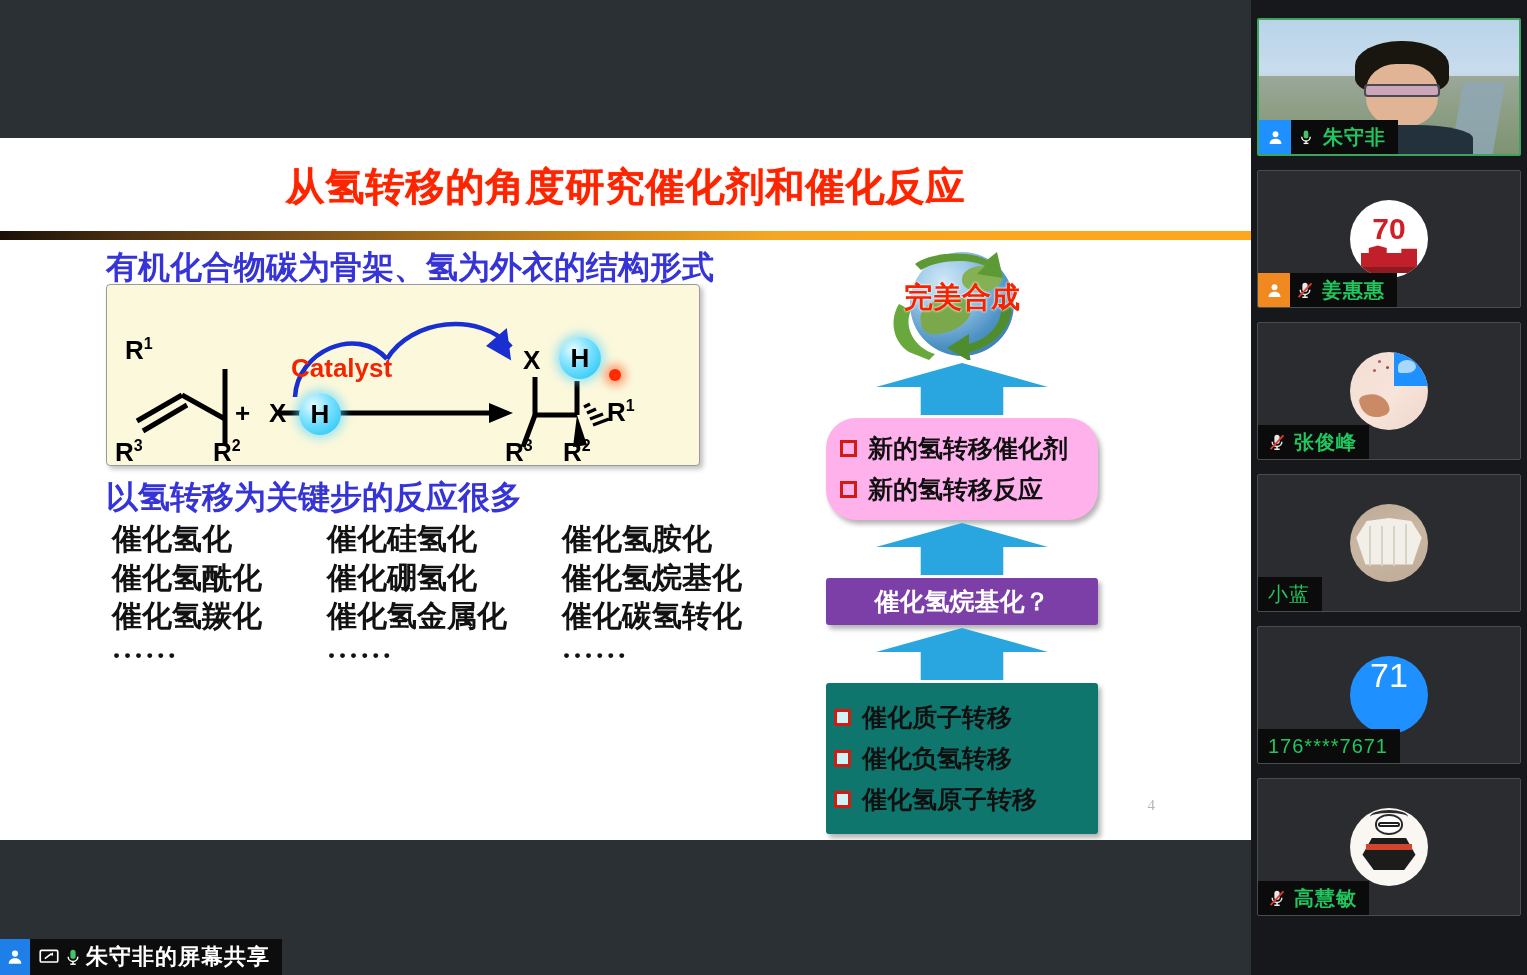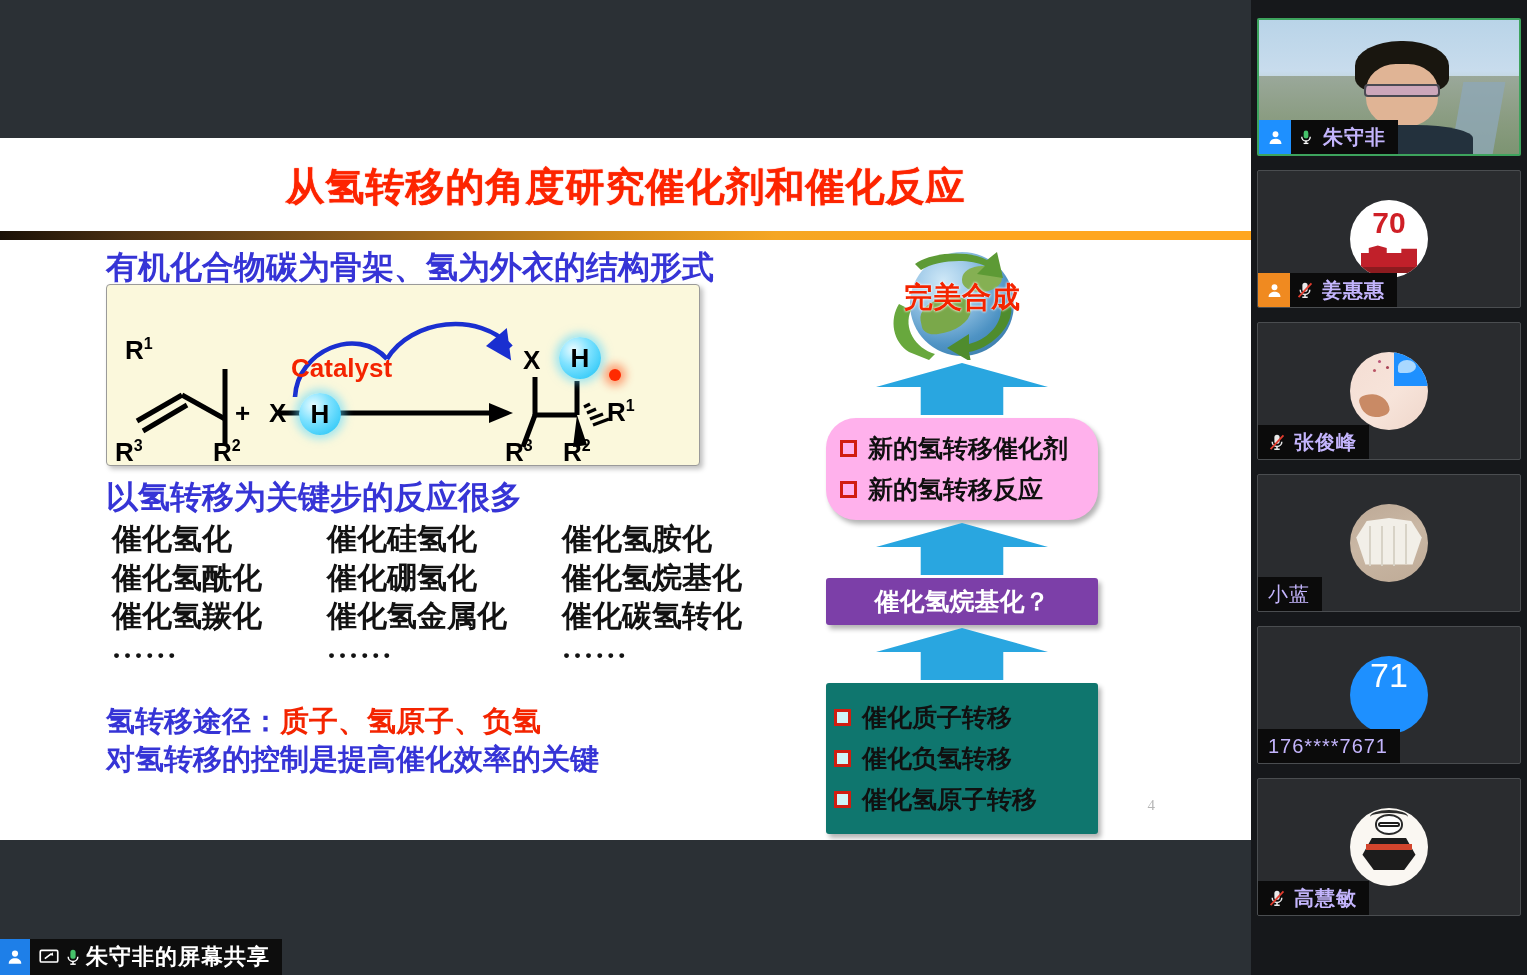--- a/index.html
+++ b/index.html
@@ -235,21 +235,21 @@
     position:absolute; left:-22%; top:74%; width:144%; height:30%;
     background:#23313d; border-radius:40% 40% 0 0;
   }
 
   .avatar{
     position:absolute; left:50%; top:50%; transform:translate(-50%,-50%);
     width:78px; height:78px; border-radius:50%; overflow:hidden;
   }
   .avatar-70{ background:#ffffff; }
   .avatar-70 .num{
-    position:absolute; left:0; top:6px; width:100%; text-align:center;
+    position:absolute; left:0; top:12px; width:100%; text-align:center;
     color:#cf1f26; font-size:30px; font-weight:bold;
     font-family:"Liberation Sans",sans-serif;
   }
   .avatar-70 .bld{
     position:absolute; left:14%; bottom:14%; width:72%; height:30%;
     background:#c1202a;
     clip-path:polygon(0% 100%,0% 40%,14% 40%,14% 18%,30% 8%,46% 18%,46% 40%,72% 40%,72% 22%,100% 22%,100% 100%);
   }
   .avatar-70 .cap{
     position:absolute; left:16%; bottom:7%; width:68%; height:7%;
@@ -331,21 +331,21 @@
   }
   .namebar .hosticon{
     width:32px; height:34px; display:flex; align-items:center; justify-content:center;
   }
   .namebar .hosticon.blue{ background:#1e90ff; }
   .namebar .hosticon.orange{ background:#f08a20; }
   .namebar .micwrap{
     width:30px; height:34px; display:flex; align-items:center; justify-content:center;
   }
   .namebar .nm{
-    color:#c4b5fd; font-size:20px; font-weight:bold;
+    color:#22c55e; font-size:20px; font-weight:bold;
     font-family:"DejaVu Sans","Liberation Sans",sans-serif;
     padding:0 12px 0 2px; white-space:nowrap;
     letter-spacing:1px;
   }
   .namebar .nm.plain{ padding-left:10px; font-weight:normal; }
   .namebar .nm.phone{
     font-family:"Liberation Sans",sans-serif; font-weight:normal;
     font-size:20px; padding-left:10px;
   }
 </style>
@@ -423,24 +423,20 @@
 
         <div class="cell">催化氢羰化</div>
         <div class="cell">催化氢金属化</div>
         <div class="cell">催化碳氢转化</div>
 
         <div class="cell dots">······</div>
         <div class="cell dots">······</div>
         <div class="cell dots">······</div>
       </div>
 
-      <div id="foot-lines">
-        <div><span>氢转移途径：</span><span class="red">质子、氢原子、负氢</span></div>
-        <div>对氢转移的控制是提高催化效率的关键</div>
-      </div>
 
       <div id="flow">
 
         <div id="globe">
           <div class="ball">
             <div class="land1"></div>
             <div class="land2"></div>
           </div>
           <svg class="arrowband" viewBox="0 0 150 112">
             <path d="M28,16 C44,4 82,2 100,12 L110,4 L116,30 L90,26 L98,18 C82,10 50,12 34,22 Z" fill="#5d9a35"></path>

